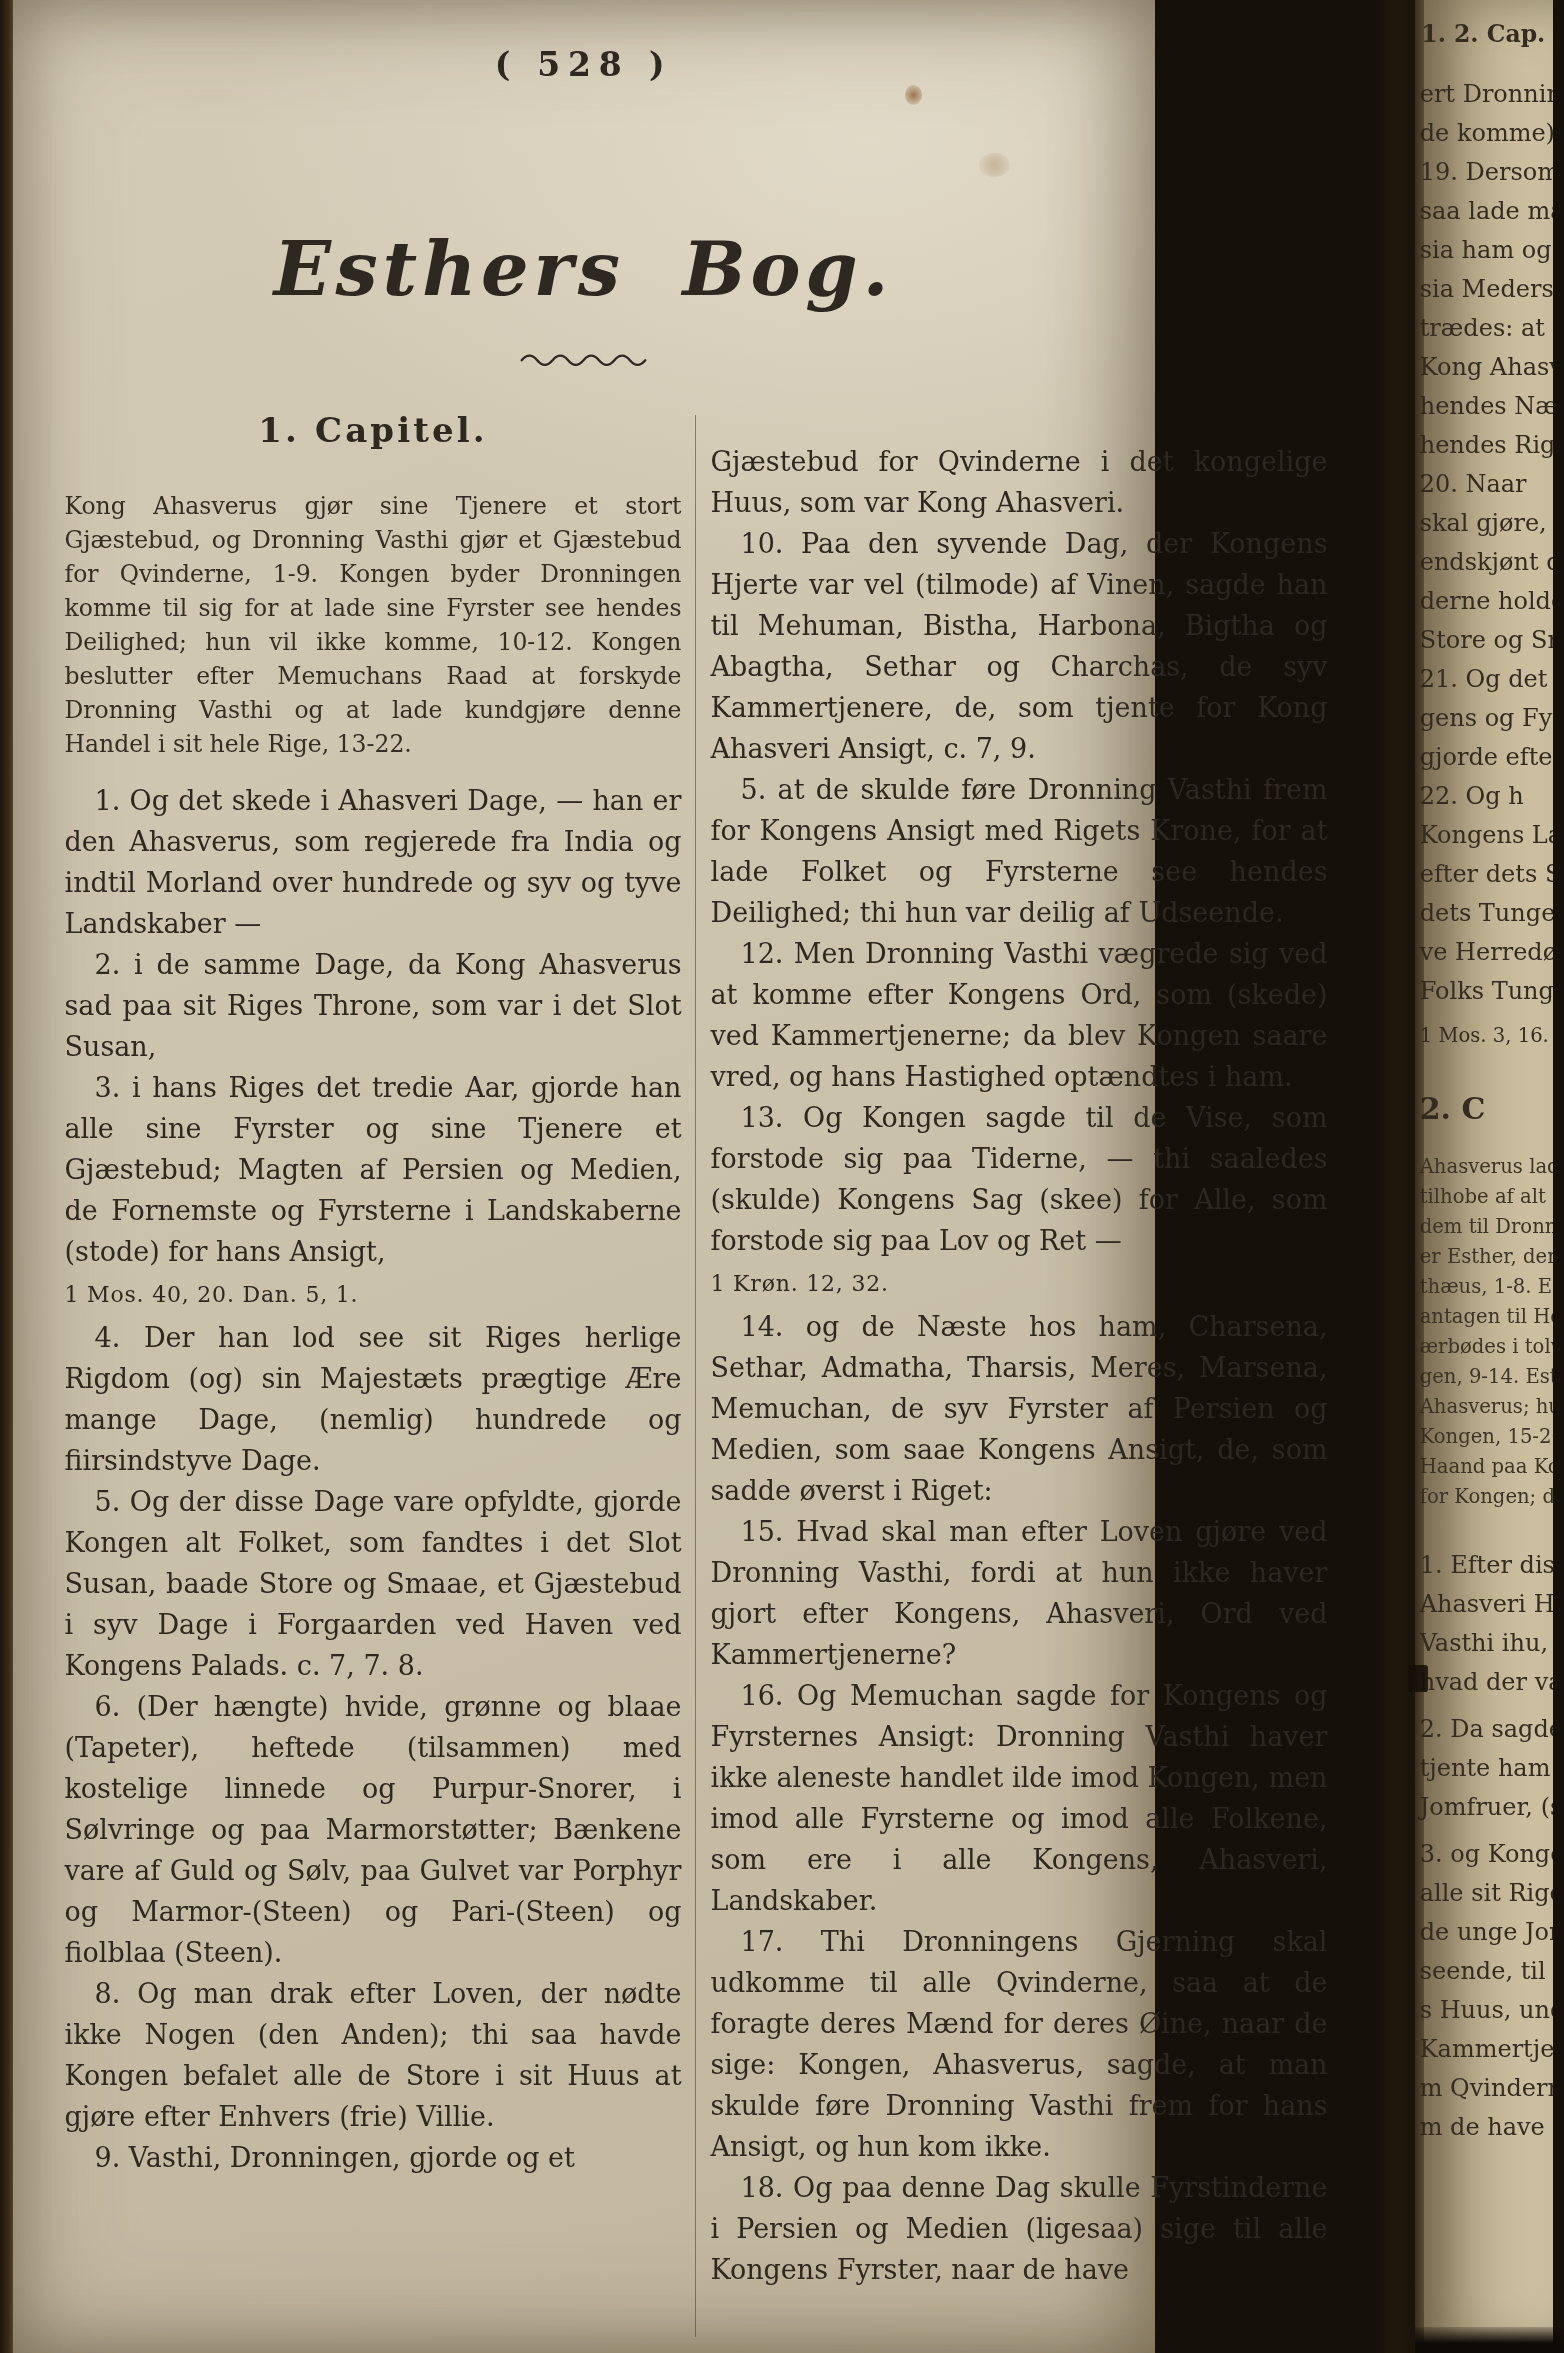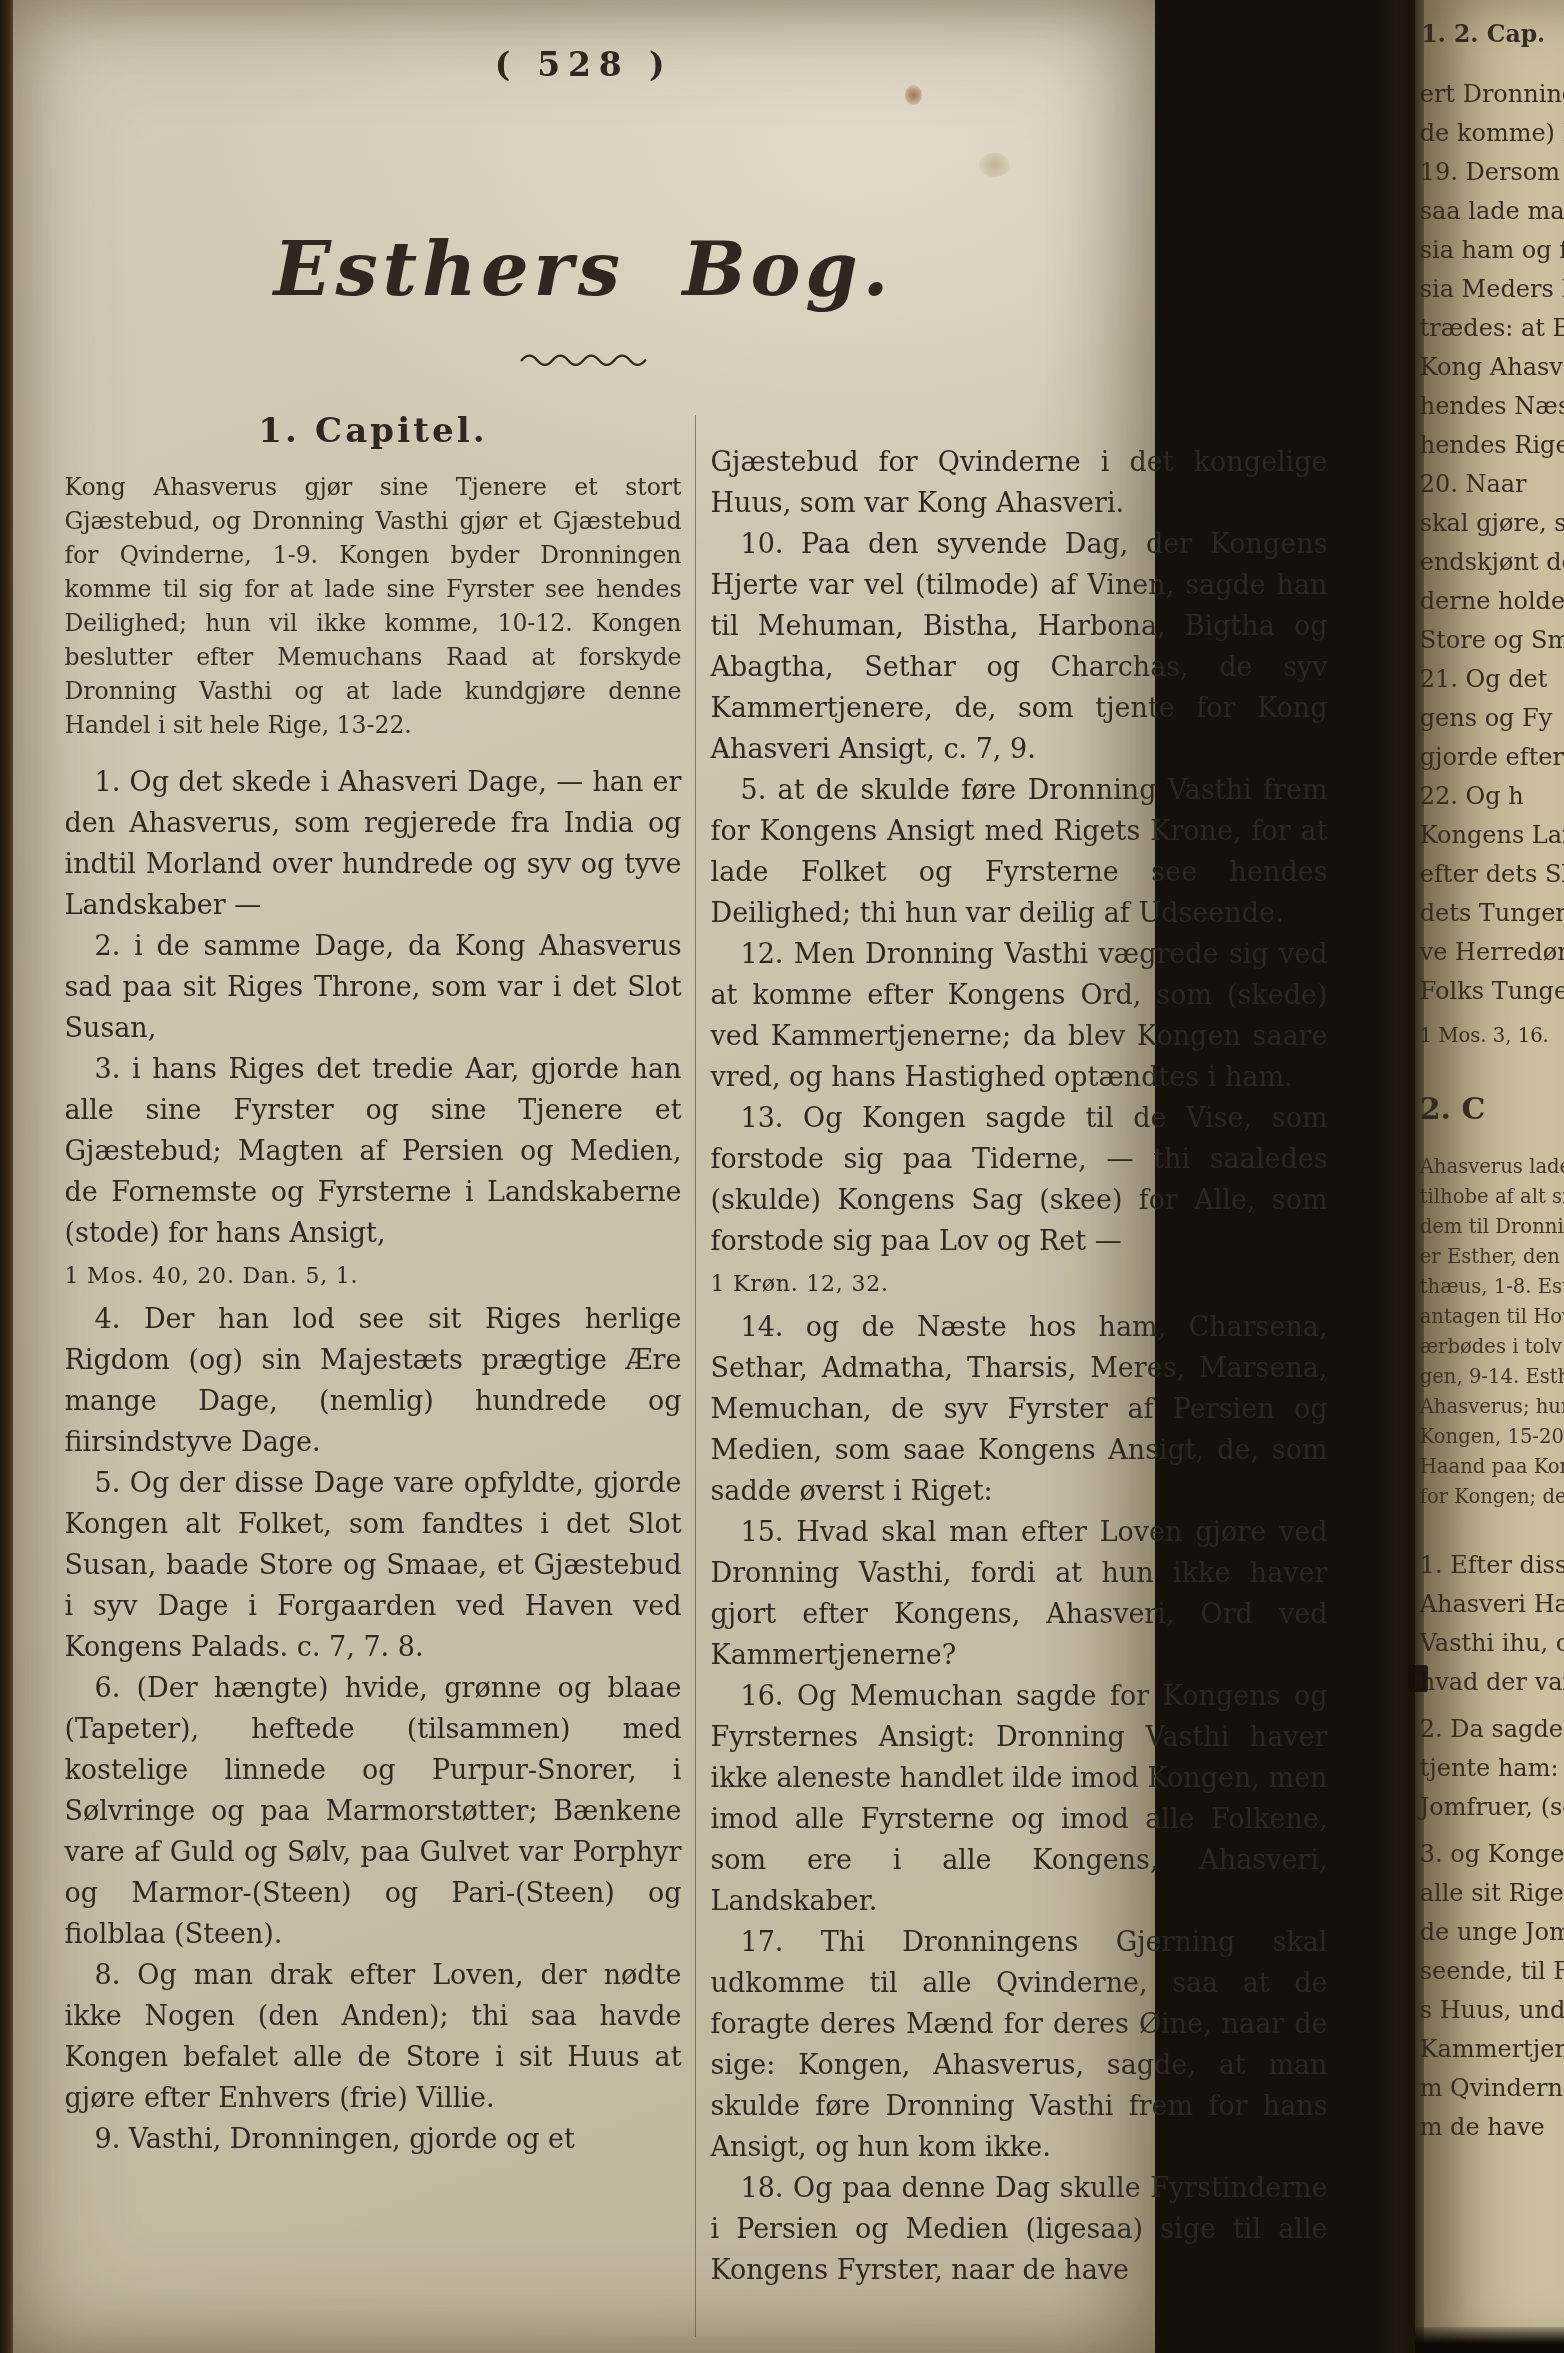--- a/index.html
+++ b/index.html
@@ -45,21 +45,21 @@
     background: rgba(70,58,42,0.55);
   }
   .col {
     position: absolute; top: 411px; width: 617px;
     font-size: 27px; line-height: 41px; text-align: justify;
   }
   .col.left  { left: 52px; }
   .col.right { left: 698px; margin-top: 30px; }
   .chapter {
     text-align: center; font-size: 34px; font-weight: bold;
-    letter-spacing: 3.1px; margin: 0 0 20px 0; line-height: 39px;
+    letter-spacing: 3.1px; margin: 0 0 39px 0; line-height: 39px;
   }
   .summary {
     font-size: 23.5px; line-height: 34px; margin: 0 0 19px 0;
     text-align: justify; color: #352e24;
   }
   .verse { margin: 0; text-indent: 30px; }
   .verse.cont { text-indent: 0; }
   .verse.ref {
     text-indent: 0; text-align: left; font-size: 22px;
     line-height: 36px; margin: 4.7px 0; letter-spacing: 0.8px;
@@ -67,21 +67,21 @@
   
   .gutter {
     position: absolute; left: 1374px; top: 0; width: 50px; height: 2354px;
     background: linear-gradient(90deg,
       rgba(42,32,16,0) 0%, rgba(42,32,16,0.55) 45%,
       rgba(28,20,10,0.85) 72%, rgba(42,32,16,0.45) 100%);
     z-index: 3;
   }
   
   .sliver {
-    position: absolute; left: 1415px; top: 0; width: 150px; height: 2354px;
+    position: absolute; left: 1415px; top: 0; width: 138px; height: 2354px;
     overflow: hidden;
     background: linear-gradient(90deg, #ab9c7c, #c5b897 35%, #cdc1a2);
     box-shadow: inset 43px 0 55px rgba(50,38,18,0.45);
     color: #342c20;
   }
   .sliver-header {
     margin: 20.3px 0 27px 6.3px; font-size: 23.5px; font-weight: bold; white-space: nowrap;
   }
   .frag {
     margin: 0 0 0 4.7px; font-size: 24px; line-height: 39px; white-space: nowrap;

